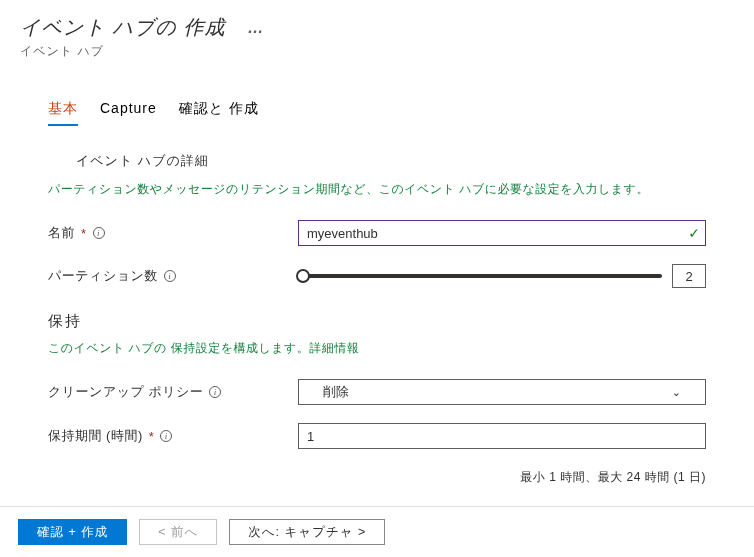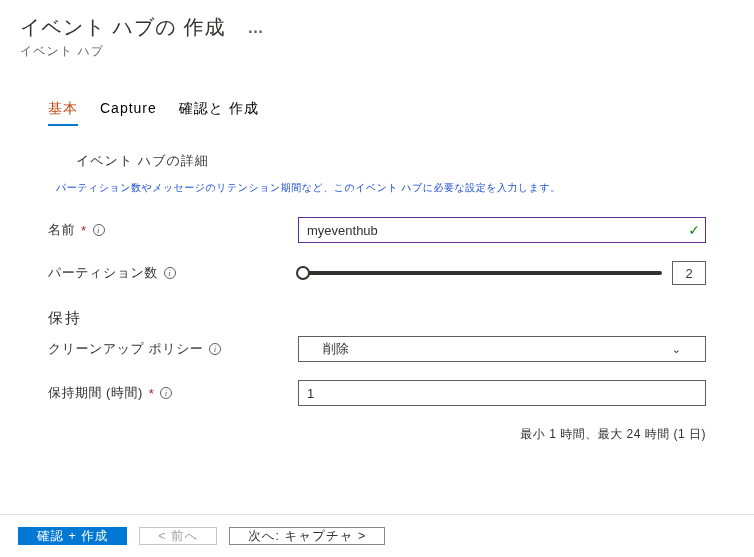--- a/index.html
+++ b/index.html
@@ -9,33 +9,33 @@
     font-size: 13px;
     color: #323130;
     background: #fff;
     width: 754px;
     height: 557px;
     position: relative;
   }
   .header {
     padding: 14px 20px 6px 20px;
   }
-  .title-row { display: flex; align-items: center; gap: 22px; }
+  .title-row { display: flex; align-items: center; gap: 22px; font-style: italic; }
   .title { font-size: 20px; font-weight: 400; color: #323130; letter-spacing: 1px; }
   .ellipsis { font-size: 16px; color: #605e5c; font-weight: 700; letter-spacing: 2px; }
   .subtitle { font-size: 12px; color: #605e5c; margin-top: 2px; letter-spacing: 1px; }
 
   .content { padding: 0 48px; }
 
   .tabs { display: flex; gap: 22px; margin-top: 34px; margin-bottom: 26px; }
   .tab { font-size: 14px; color: #000000; padding-bottom: 6px; cursor: pointer; letter-spacing: 1px; }
   .tab.active { color: #c2410c; border-bottom: 2px solid #0078d4; font-weight: 400; }
 
   .section-head { font-size: 13px; color: #323130; margin-bottom: 10px; letter-spacing: 1px; margin-left: 28px; }
-  .section-desc { font-size: 10px; color: #1d4ed8; margin-bottom: 22px; letter-spacing: 0.5px; line-height: 1.5; margin-left: 8px; }
+  .section-desc { font-size: 12px; color: #15803d; margin-bottom: 22px; letter-spacing: 0.5px; line-height: 1.5; }
 
   .row { display: flex; align-items: center; margin-bottom: 18px; }
   .label-col { width: 250px; display: flex; align-items: center; gap: 6px; font-size: 13px; color: #323130; letter-spacing: 0.5px; }
   .req { color: #a4262c; }
   .info-icon {
     width: 12px; height: 12px; border: 1px solid #605e5c; border-radius: 50%;
     display: inline-flex; align-items: center; justify-content: center;
     font-size: 9px; color: #605e5c; font-style: italic; font-family: Georgia, serif;
   }
   .input-col { flex: 1; position: relative; }
@@ -69,21 +69,21 @@
   .chevron { font-size: 11px; color: #323130; }
 
   .hint { text-align: right; font-size: 12px; color: #323130; margin-top: 20px; letter-spacing: 0.5px; }
 
   .footer {
     position: absolute; bottom: 0; left: 0; right: 0;
     border-top: 1px solid #e1dfdd; padding: 12px 18px;
     display: flex; gap: 12px;
   }
   .btn {
-    height: 18px; padding: 0 18px; font-size: 12.5px; cursor: pointer; border: 1px solid #8a8886;
+    height: 26px; padding: 0 18px; font-size: 12.5px; cursor: pointer; border: 1px solid #8a8886;
     background: #fff; display: flex; align-items: center; letter-spacing: 1px;
   }
   .btn.primary { background: #0078d4; color: #fff; border-color: #0078d4; }
   .btn.disabled { color: #a19f9d; border-color: #c8c6c4; cursor: default; }
 </style>
 </head>
 <body>
 
 <div class="header">
   <div class="title-row">
@@ -122,20 +122,21 @@
     </div>
     <div class="slider-wrap">
       <div class="slider-track">
         <div class="slider-thumb"></div>
       </div>
       <div class="slider-value">2</div>
     </div>
   </div>
 
   <div class="section-title">保持</div>
+  <div class="section-desc">このイベント ハブの 保持設定を構成します。詳細情報</div>
 
   <div class="row">
     <div class="label-col">
       <span>クリーンアップ ポリシー</span>
       <span class="info-icon">i</span>
     </div>
     <div class="select-wrap">
       <div class="select">
         <span>削除</span>
         <span class="chevron">⌄</span>

